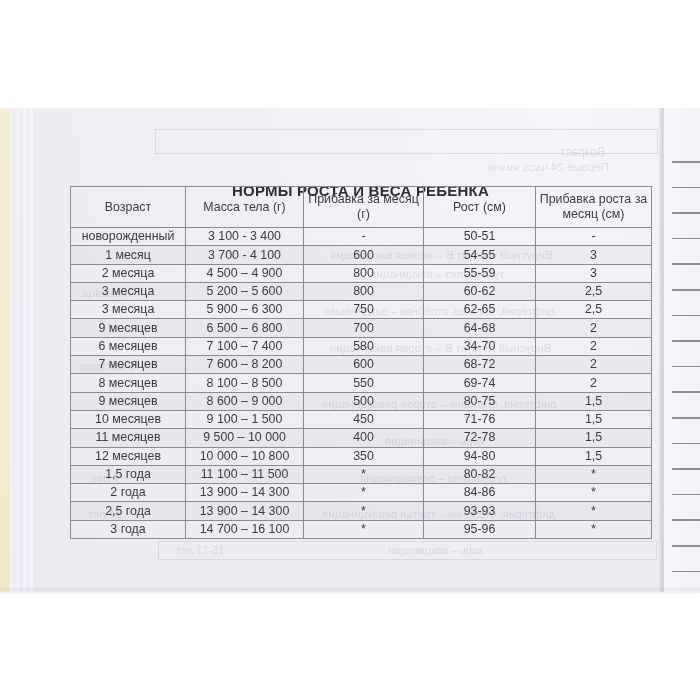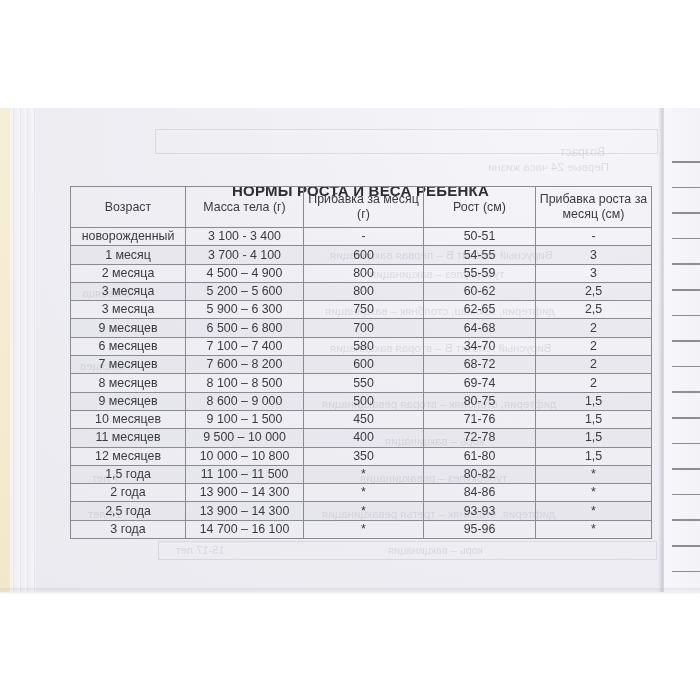--- a/index.html
+++ b/index.html
@@ -216,21 +216,21 @@
         <td>11 месяцев</td>
         <td>9 500 – 10 000</td>
         <td>400</td>
         <td>72-78</td>
         <td>1,5</td>
       </tr>
       <tr>
         <td>12 месяцев</td>
         <td>10 000 – 10 800</td>
         <td>350</td>
-        <td>61-80</td>
+        <td>94-80</td>
         <td>1,5</td>
       </tr>
       <tr>
         <td>1,5 года</td>
         <td>11 100 – 11 500</td>
         <td>*</td>
         <td>80-82</td>
         <td>*</td>
       </tr>
       <tr>

